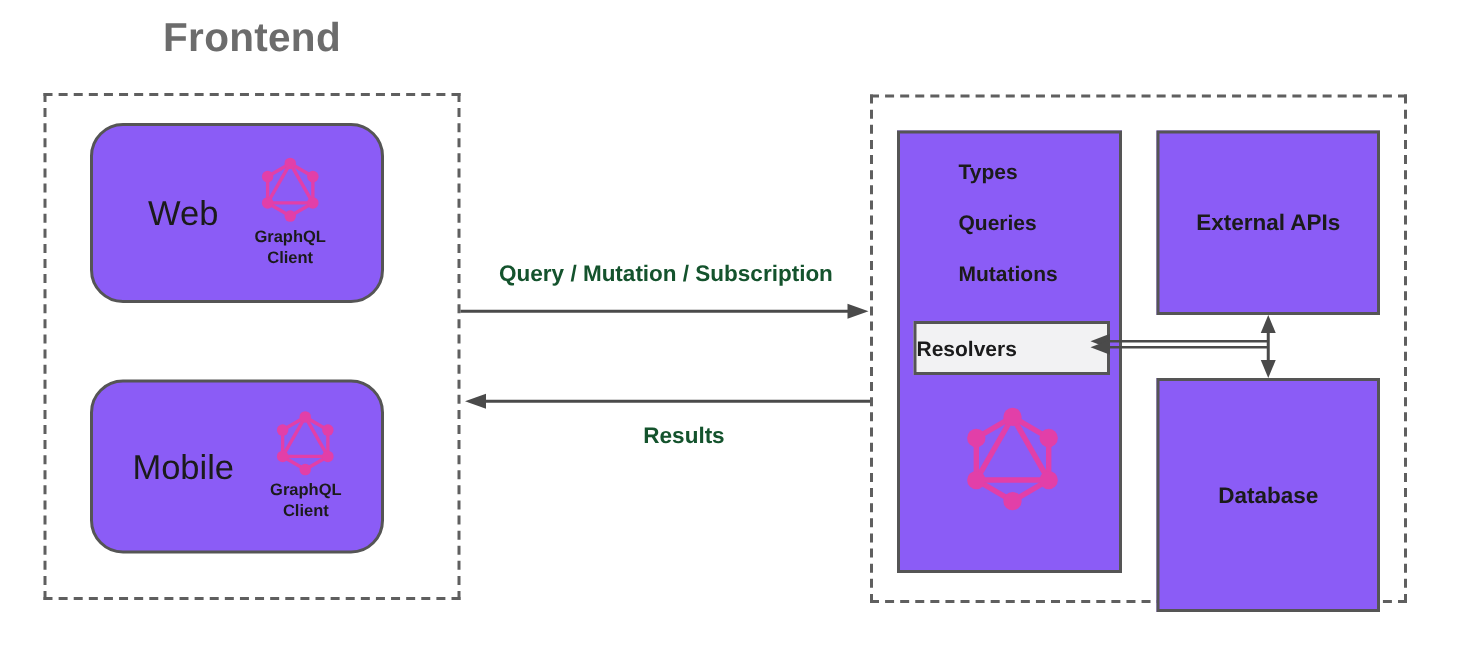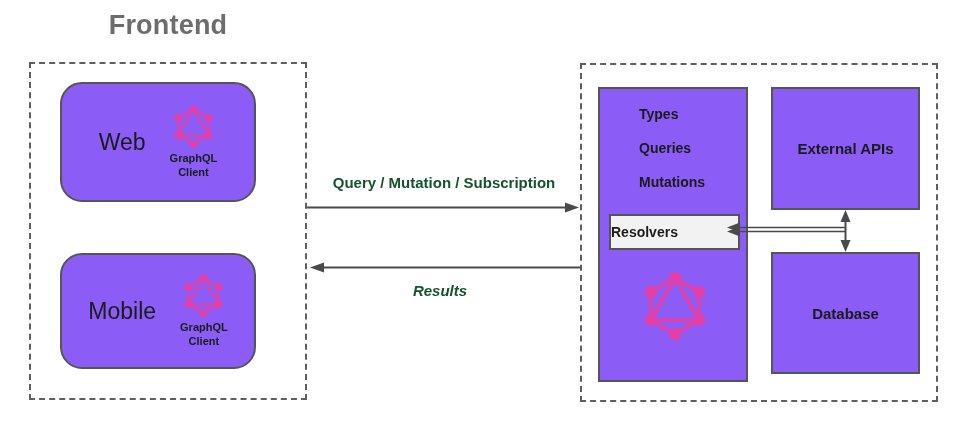--- a/index.html
+++ b/index.html
@@ -142,21 +142,21 @@
         </svg>
       <span class="logo-caption">
         <span>GraphQL</span><br>
         <span>Client</span>
       </span>
     </span>
   </div>
 
   <div class="flow-label" style="left:303px;top:174px;width:282px;">Query / Mutation / Subscription</div>
 
-  <div class="flow-label" style="left:340px;top:282px;width:200px;font-style:italic;">Results</div>
+  <div class="flow-label" style="left:356px;top:282px;width:200px;">Results</div>
 
 
   <div class="boundary" style="left:580px;top:63px;width:358px;height:339px;"></div>
 
   <div class="node" style="left:598px;top:87px;width:150px;height:295px;">
     <span class="schema-item" style="top:17px;">Types</span>
     <span class="schema-item" style="top:51px;">Queries</span>
     <span class="schema-item" style="top:85px;">Mutations</span>
 
     <div class="resolvers-box">
@@ -166,21 +166,21 @@
     <svg class="server-logo" width="72" height="72">
         <use href="#gql-logo"></use>
       </svg>
 
   </div>
 
   <div class="node center-label-node" style="left:771px;top:87px;width:149px;height:123px;">
     <span>External APIs</span>
   </div>
 
-  <div class="node center-label-node" style="left:771px;top:252px;width:149px;height:122px;">
+  <div class="node center-label-node" style="left:771px;top:252px;width:149px;height:156px;">
     <span>Database</span>
   </div>
 
   <svg class="arrow-overlay" width="978" height="431" viewBox="0 0 978 431">
 
     <g stroke="#4a4a4a" fill="#4a4a4a">
       <line x1="307" y1="207.5" x2="567" y2="207.5" stroke-width="2"></line>
       <polygon points="579,207.5 565,202.5 565,212.5" stroke="none"></polygon>
     </g>
 

